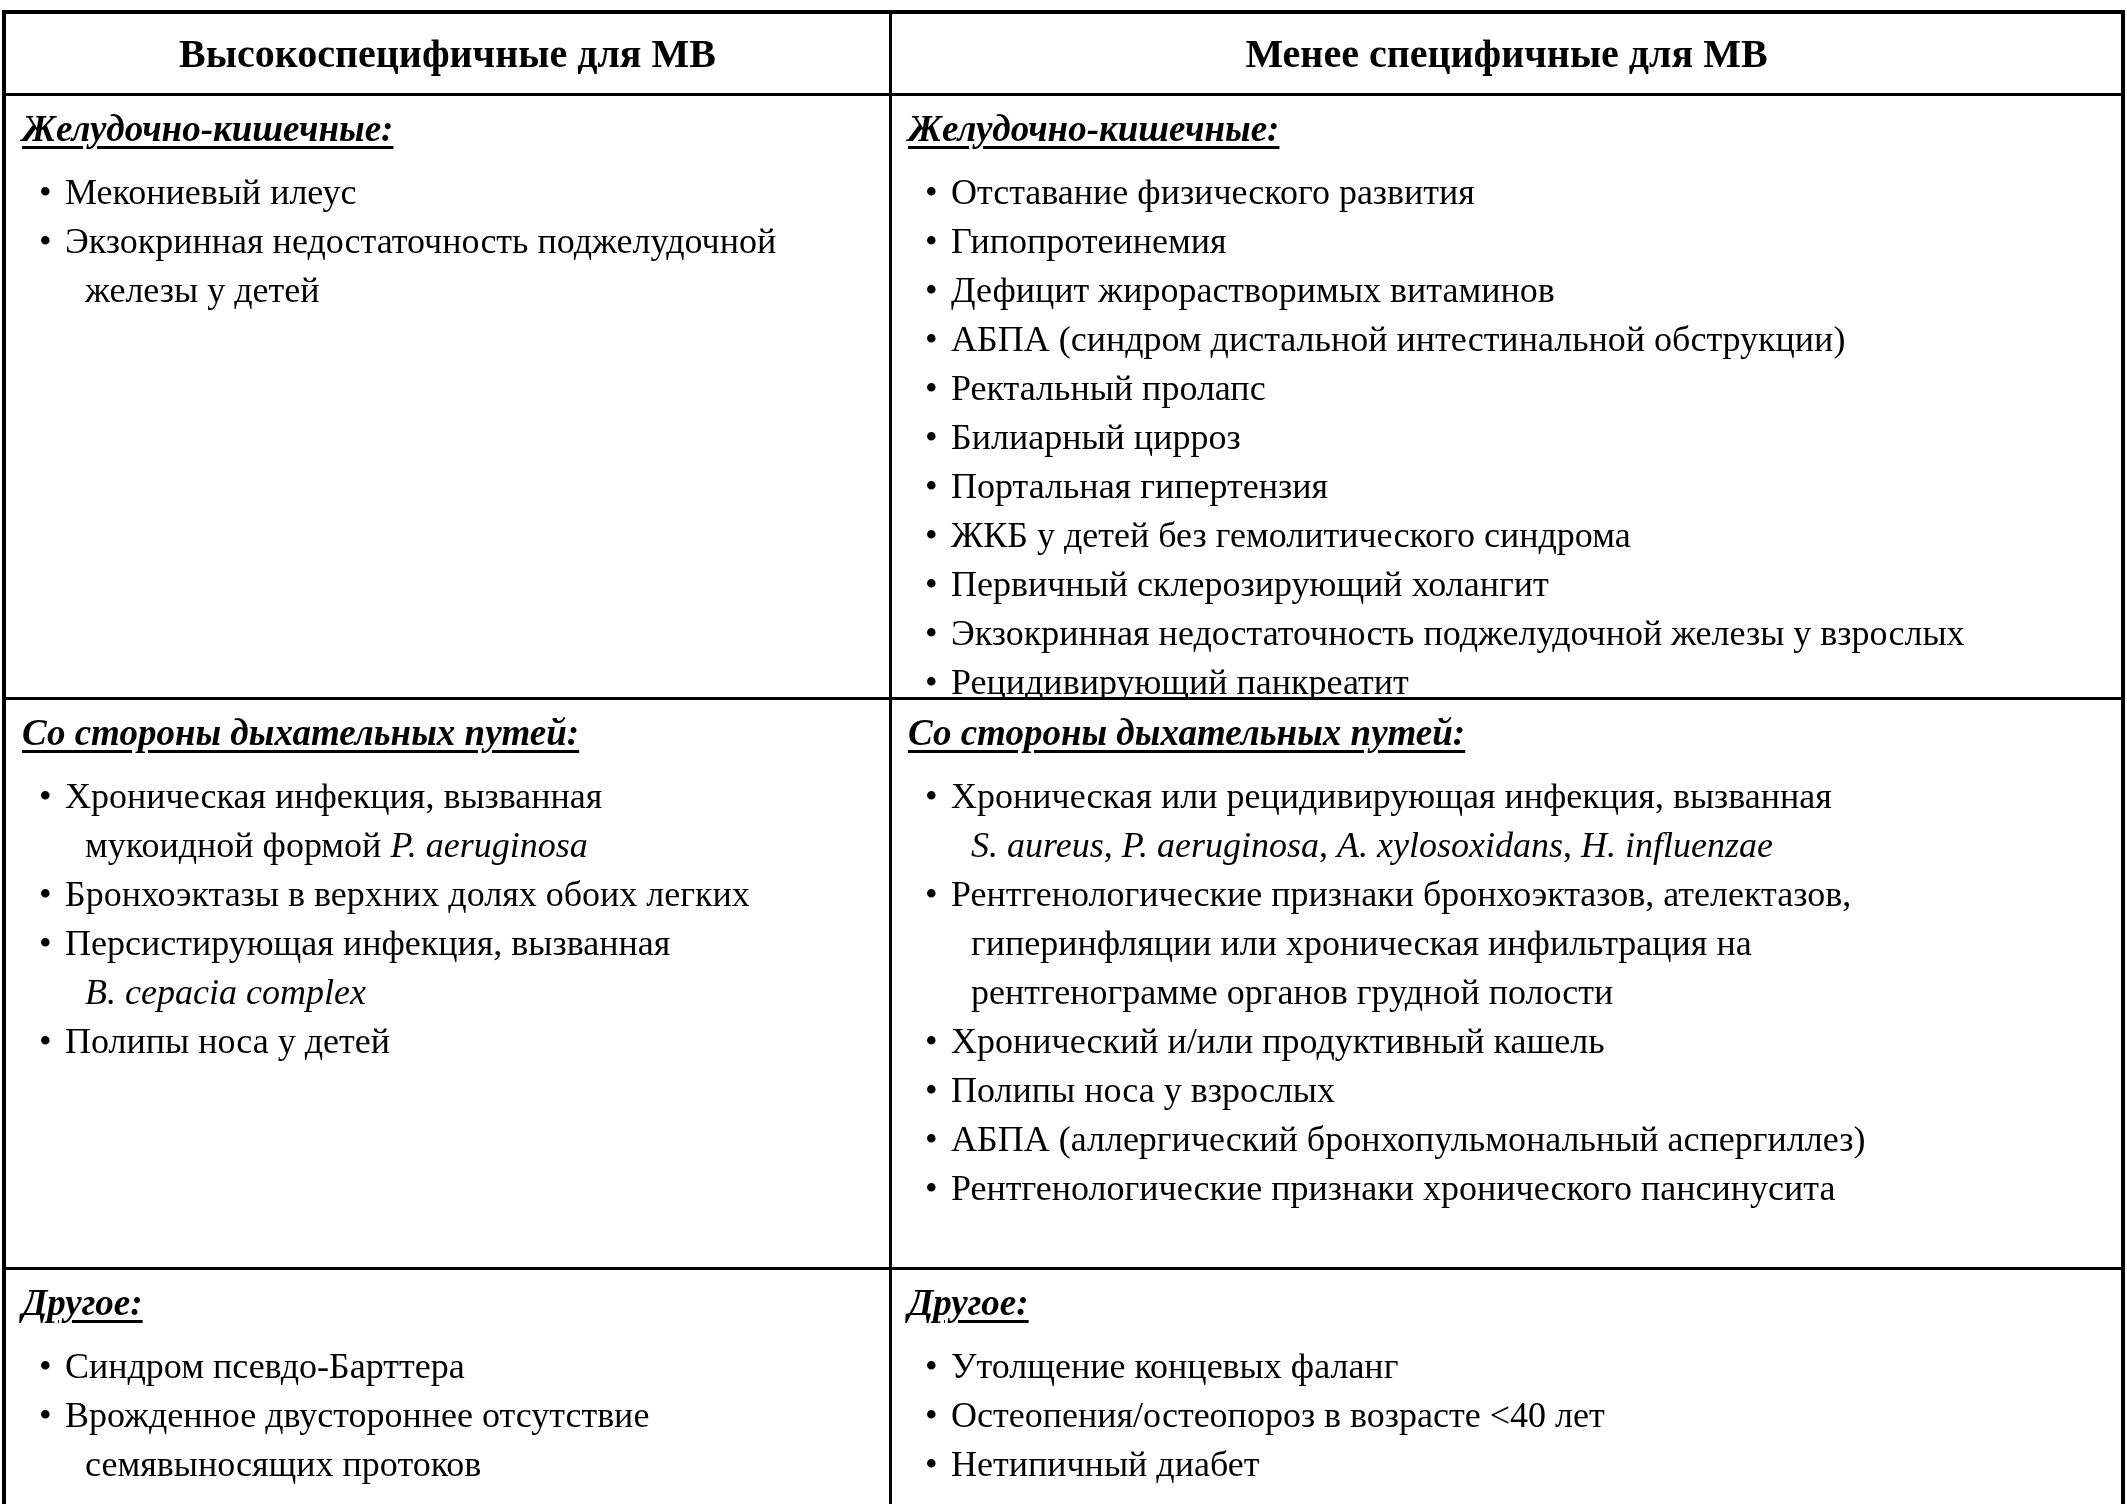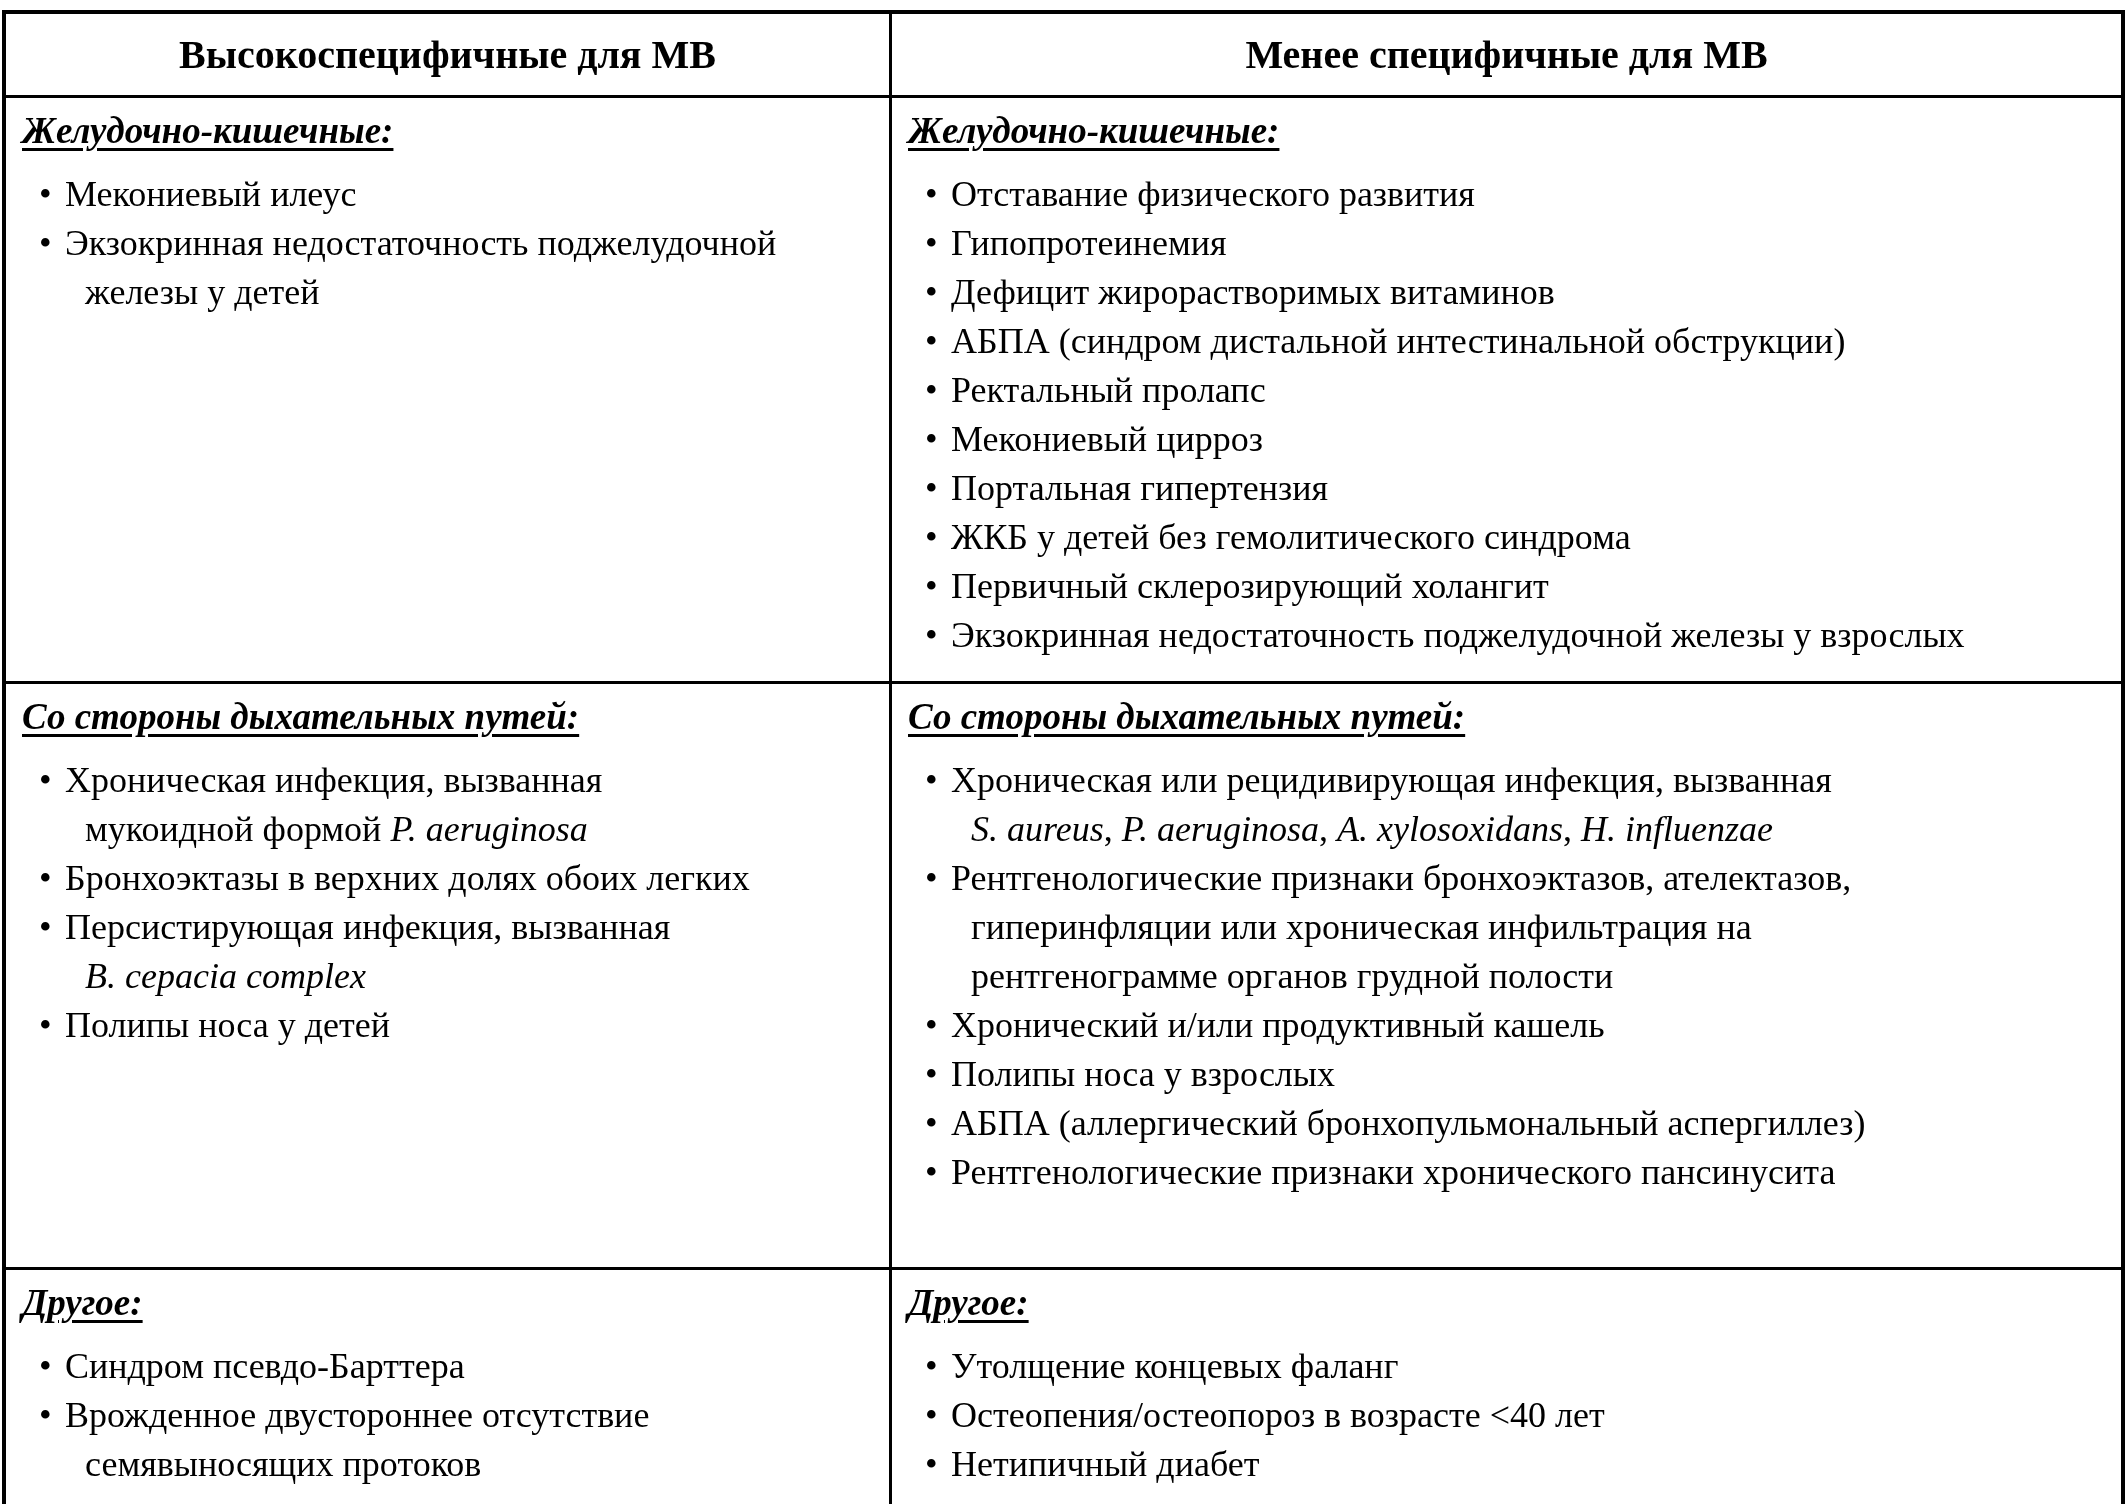--- a/index.html
+++ b/index.html
@@ -78,25 +78,26 @@
         </ul>
     </div>
     <div class="cell cr">
       <span class="sec-h">Желудочно-кишечные:</span>
       <ul class="blist">
           <li><span>Отставание физического развития</span></li>
           <li><span>Гипопротеинемия</span></li>
           <li><span>Дефицит жирорастворимых витаминов</span></li>
           <li><span>АБПА (синдром дистальной интестинальной обструкции)</span></li>
           <li><span>Ректальный пролапс</span></li>
-          <li><span>Мекониевый цирроз</span></li>
+          <li><span>Билиарный цирроз</span></li>
           <li><span>Портальная гипертензия</span></li>
           <li><span>ЖКБ у детей без гемолитического синдрома</span></li>
           <li><span>Первичный склерозирующий холангит</span></li>
           <li><span>Экзокринная недостаточность поджелудочной железы у взрослых</span></li>
+          <li><span>Рецидивирующий панкреатит</span></li>
         </ul>
     </div>
   </div>
 
   <div class="row r-mid">
     <div class="cell cl">
       <span class="sec-h">Со стороны дыхательных путей:</span>
       <ul class="blist">
           <li><span>Хроническая инфекция, вызванная
 мукоидной формой </span><em>P. aeruginosa</em></li>

